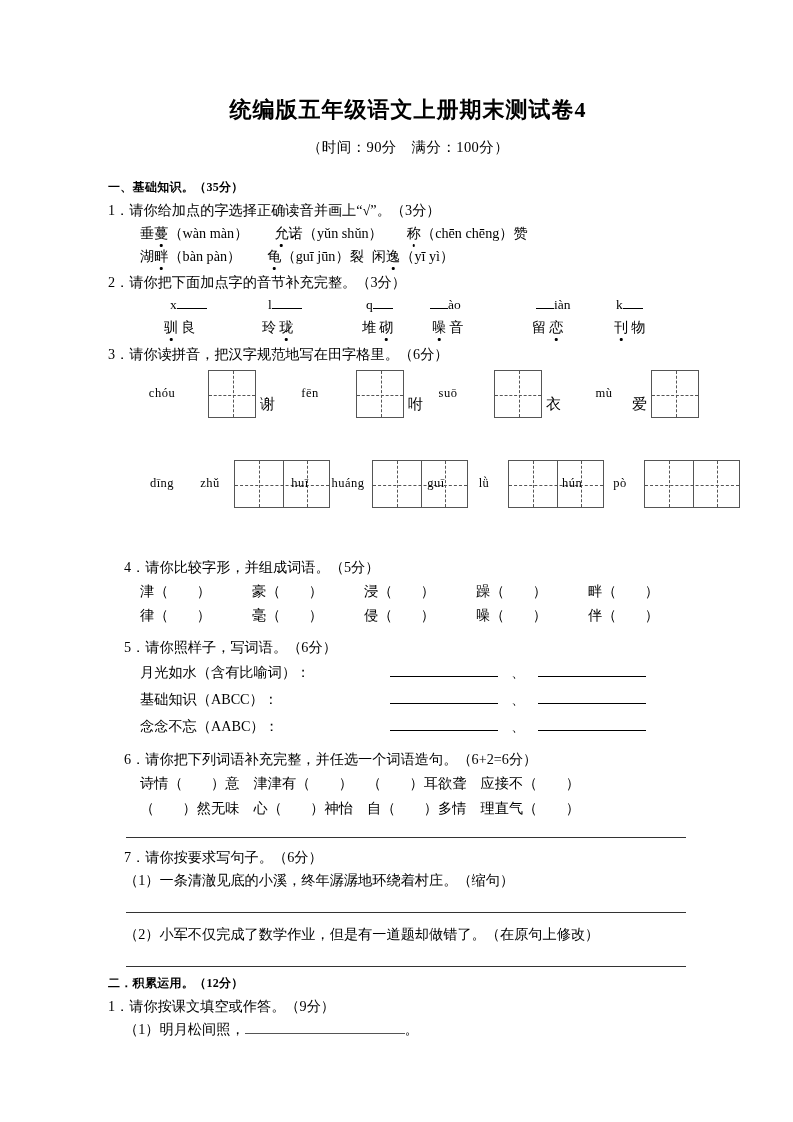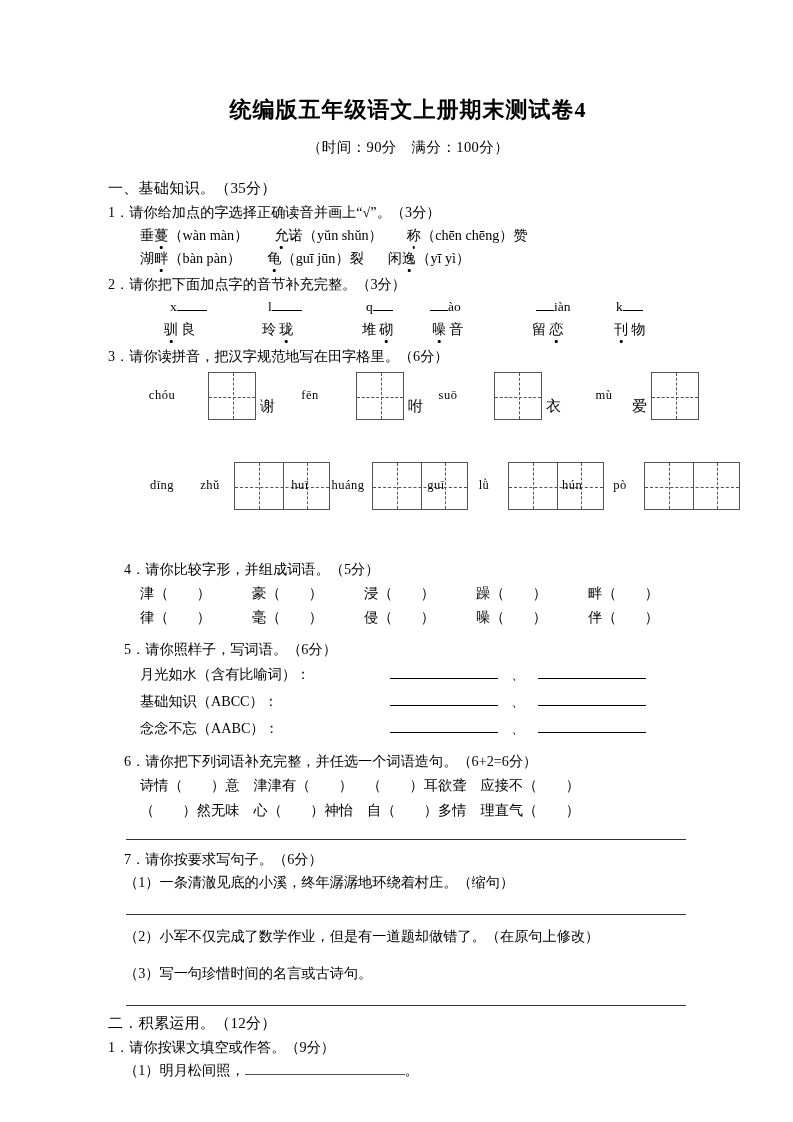--- a/index.html
+++ b/index.html
@@ -40,22 +40,22 @@
   }
   .subtitle {
     text-align: center;
     font-size: 14.5px;
     margin-top: 14px;
     letter-spacing: 0.4px;
   }
 
   
   .section-head {
-    font-size: 15px;
-    font-weight: normal;
+    font-size: 12px;
+    font-weight: bold;
     margin-top: 22px;
     letter-spacing: 0.3px;
   }
 
   
   .q {
     font-size: 14.2px;
     line-height: 1.62;
     margin-top: 3px;
   }
@@ -241,21 +241,21 @@
   <div class="content">
 
     <div class="title">统编版五年级语文上册期末测试卷4</div>
     <div class="subtitle">（时间：90分　满分：100分）</div>
 
     <div class="section-head">一、基础知识。（35分）</div>
 
     <div class="q">
       <div class="q-stem">1．请你给加点的字选择正确读音并画上“√”。（3分）</div>
       <div class="q-indent2 row" id="q1row1"><span><span>垂</span><span class="dot">蔓</span><span class="pinyin-latin">（wàn màn）</span></span><span style="margin-left: 26px;"><span class="dot">允</span><span>诺</span><span class="pinyin-latin">（yǔn shǔn）</span></span><span style="margin-left: 24px;"><span class="dot">称</span><span class="pinyin-latin">（chēn chēng）</span><span>赞</span></span></div>
-      <div class="q-indent2 row" id="q1row2"><span><span>湖</span><span class="dot">畔</span><span class="pinyin-latin">（bàn pàn）</span></span><span style="margin-left: 26px;"><span class="dot">龟</span><span class="pinyin-latin">（guī jūn）</span><span>裂</span></span><span style="margin-left: 24px;"><span>闲</span><span class="dot">逸</span><span class="pinyin-latin">（yī yì）</span></span></div>
+      <div class="q-indent2 row" id="q1row2"><span><span>湖</span><span class="dot">畔</span><span class="pinyin-latin">（bàn pàn）</span></span><span style="margin-left: 26px;"><span class="dot">龟</span><span class="pinyin-latin">（guī jūn）</span><span>裂</span></span><span style="margin-left: 8px;"><span>闲</span><span class="dot">逸</span><span class="pinyin-latin">（yī yì）</span></span></div>
     </div>
 
     <div class="q">
       <div class="q-stem">2．请你把下面加点字的音节补充完整。（3分）</div>
       <div class="q-indent2" style="position:relative;">
         <div class="pyrow" id="q2pinyin">
             <span class="pyitem" style="left: 30px;"><span>x</span><span class="pybl" style="width: 30px;"></span></span>
             <span class="pyitem" style="left: 128px;"><span>l</span><span class="pybl" style="width: 30px;"></span></span>
             <span class="pyitem" style="left: 226px;"><span>q</span><span class="pybl" style="width: 20px;"></span></span>
             <span class="pyitem" style="left: 290px;"><span class="pybl" style="width: 18px;"></span><span>ào</span></span>
@@ -420,21 +420,20 @@
       <div class="idiom-row q-indent2">诗情（　　）意　津津有（　　）　（　　）耳欲聋　应接不（　　）</div>
       <div class="idiom-row q-indent2">（　　）然无味　心（　　）神怡　自（　　）多情　理直气（　　）</div>
       <div class="answer-line"></div>
     </div>
 
     <div class="q" style="margin-top:6px;">
       <div class="q-stem q-indent">7．请你按要求写句子。（6分）</div>
       <div class="q-indent">（1）一条清澈见底的小溪，终年潺潺地环绕着村庄。（缩句）</div>
       <div class="answer-line tight"></div>
       <div class="q-indent" style="margin-top:10px;">（2）小军不仅完成了数学作业，但是有一道题却做错了。（在原句上修改）</div>
-      <div class="q-indent" style="margin-top:14px;">（3）写一句珍惜时间的名言或古诗句。</div>
       <div class="answer-line tight"></div>
     </div>
 
     <div class="section-head" style="margin-top:8px;">二．积累运用。（12分）</div>
     <div class="q">
       <div class="q-stem">1．请你按课文填空或作答。（9分）</div>
       <div class="q-indent">
         <span>（1）明月松间照，</span><span class="inline-blank"></span><span>。</span>
       </div>
     </div>

